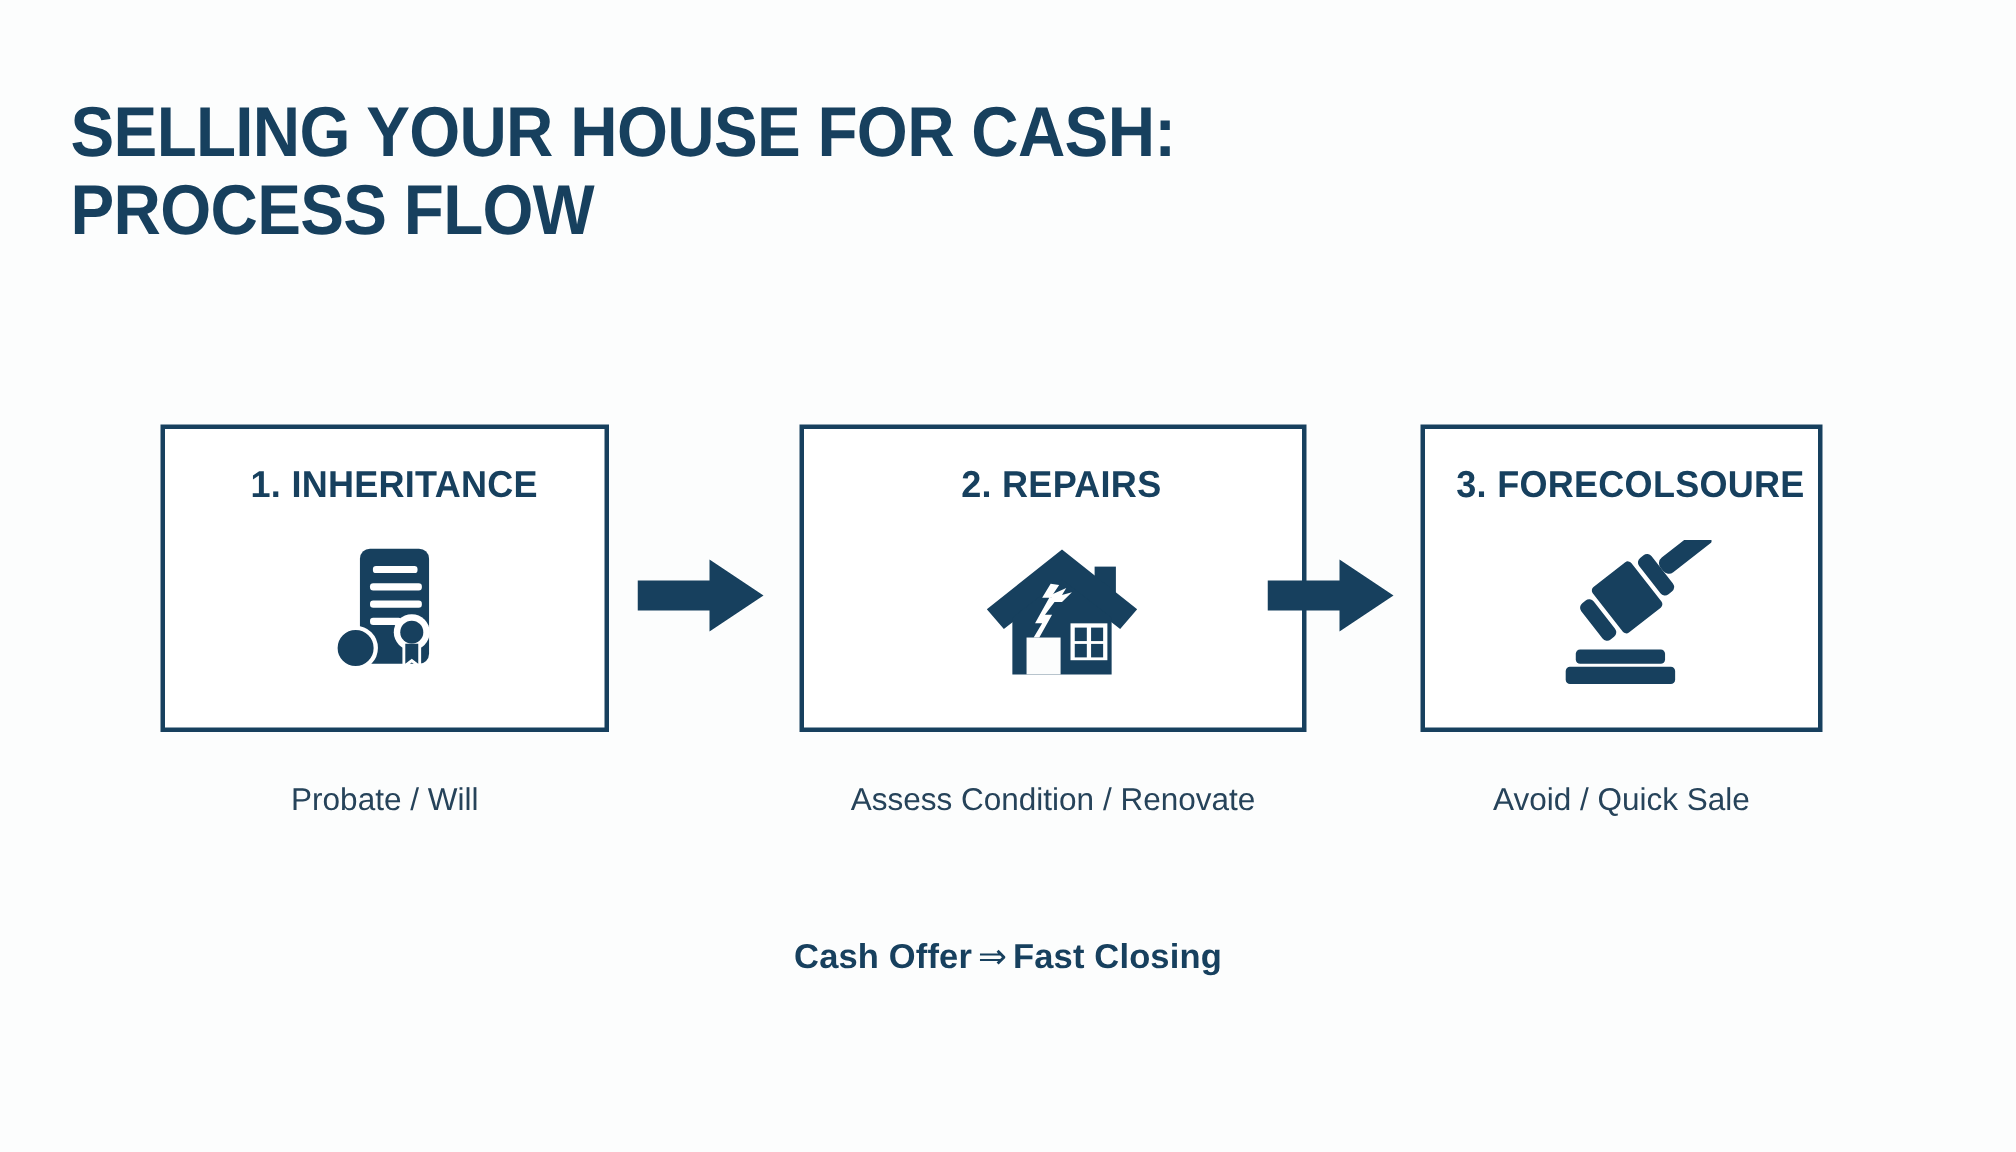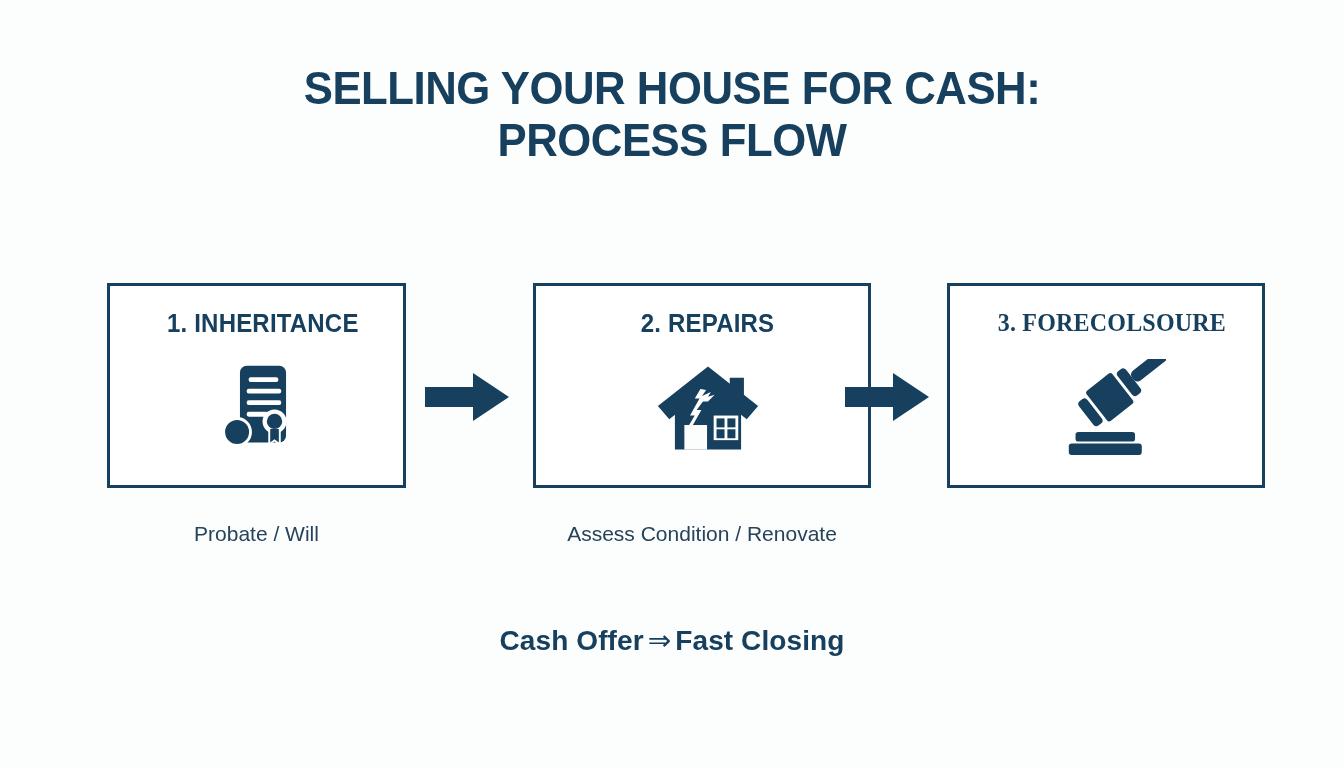--- a/index.html
+++ b/index.html
@@ -14,21 +14,20 @@
     overflow: hidden;
     position: relative;
   }
 
   
   #title-block {
     position: absolute;
     left: 0;
     top: 62px;
     width: 1344px;
-    text-align: center;
   }
   .title-line {
     color: #17405e;
     font-family: "Liberation Sans", sans-serif;
     font-weight: bold;
     font-size: 47px;
     letter-spacing: -0.5px;
     line-height: 52px;
     transform: scaleX(0.93);
     transform-origin: center center;
@@ -43,21 +42,21 @@
     width: 1344px;
     height: 300px;
   }
   .step {
     position: absolute;
     top: 0;
     width: 299px;
   }
   .step-1 { left: 107px; }
   .step-2 { left: 533px; width: 338px; }
-  .step-3 { left: 947px; width: 318px; font-family: Liberation Serif, serif; }
+  .step-3 { left: 947px; width: 268px; }
 
   .step-box {
     box-sizing: border-box;
     height: 205px;
     border: 3px solid #17405e;
     background: #ffffff;
     position: relative;
     display: flex;
     flex-direction: column;
     align-items: center;
@@ -99,21 +98,21 @@
 
   
   #footer-note {
     position: absolute;
     left: 0;
     top: 624px;
     width: 1344px;
     text-align: center;
     color: #17405e;
     font-weight: bold;
-    font-size: 28px;
+    font-size: 23px;
     letter-spacing: 0.1px;
   }
   #footer-note .arrow-glyph {
     font-family: "DejaVu Sans", sans-serif;
     font-weight: normal;
     padding: 0 4px;
   }
 </style>
 </head>
 <body>
@@ -189,19 +188,20 @@
             <rect x="36" y="18" width="34" height="40" rx="3" fill="#17405e"></rect>
             <rect x="22" y="22" width="11" height="32" rx="4" fill="#17405e"></rect>
             <rect x="73" y="22" width="11" height="32" rx="4" fill="#17405e"></rect>
             <rect x="84" y="31" width="48" height="13" rx="5" fill="#17405e"></rect>
           </g>
           <rect x="18" y="76" width="62" height="10" rx="3" fill="#17405e"></rect>
           <rect x="11" y="88" width="76" height="12" rx="3" fill="#17405e"></rect>
         </svg>
       </div>
     </div>
+    <div class="step-caption">Avoid / Quick Sale</div>
   </div>
 
 </div>
 
 <div id="footer-note">
   <span>Cash Offer</span><span class="arrow-glyph">⇒</span><span>Fast Closing</span>
 </div>
 
 </body></html>

